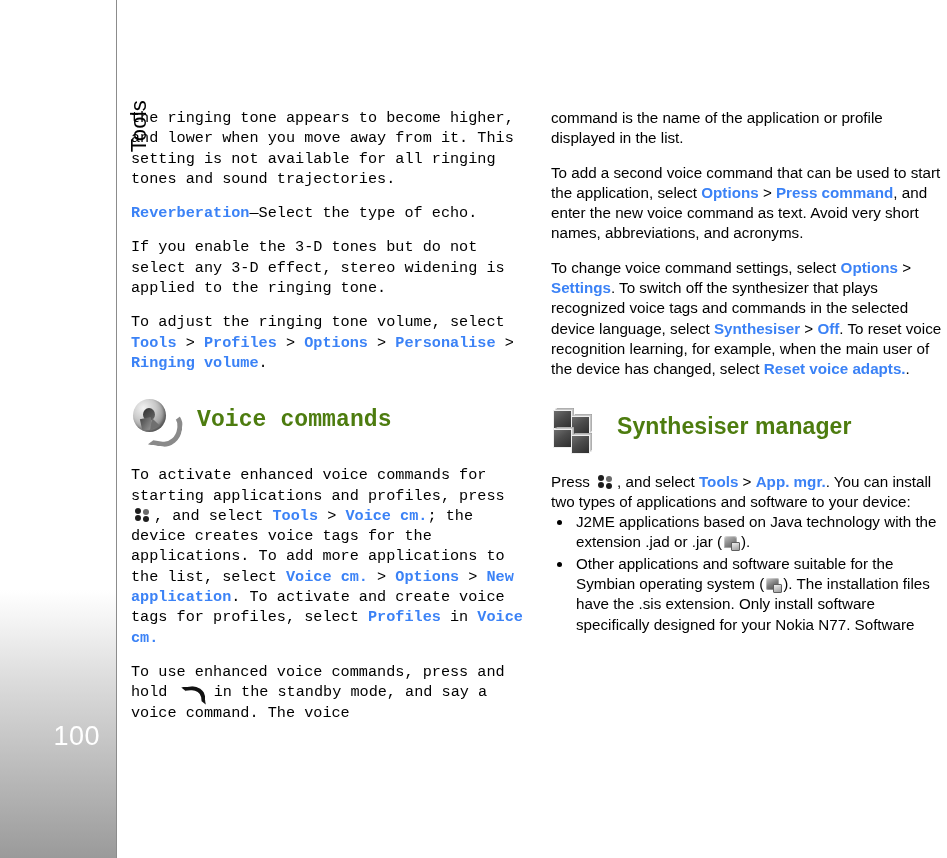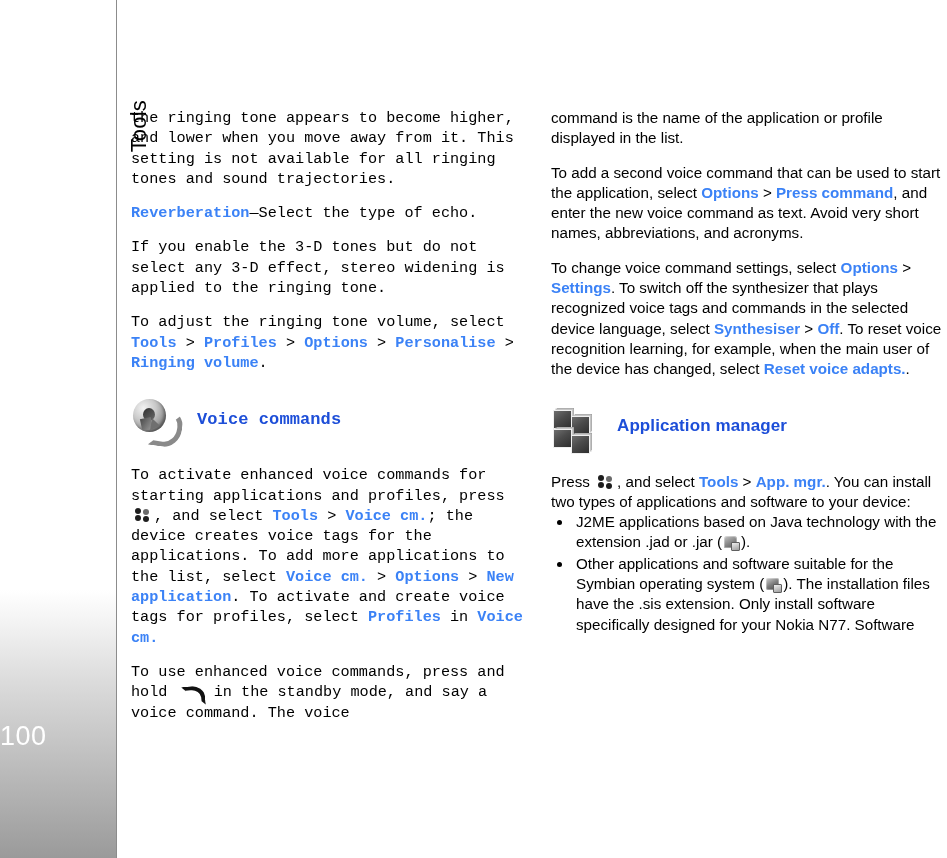--- a/index.html
+++ b/index.html
@@ -51,21 +51,21 @@
     font-weight: 400;
     letter-spacing: 0.2px;
     color: #000000;
     white-space: nowrap;
   }
   .page-number {
     position: absolute;
     left: 0;
     top: 721px;
     width: 100px;
-    text-align: left;
+    text-align: right;
     font-size: 27px;
     font-weight: 400;
     color: #ffffff;
     letter-spacing: 0.5px;
   }
 
   
   .col {
     position: absolute;
     top: 108px;
@@ -90,24 +90,24 @@
   .gt { color: #000; }
 
   
   .section-head {
     display: flex;
     align-items: center;
     margin: 22px 0 20px 0;
     height: 50px;
   }
   .section-head .head-text {
-    font-size: 17px;
+    font-size: 23px;
     font-weight: bold;
     letter-spacing: 0.1px;
-    color: #1d4ed8;
+    color: #4d7c0f;
     margin-left: 16px;
   }
   .head-icon {
     width: 50px;
     height: 50px;
     flex: 0 0 50px;
     position: relative;
   }
 
   
@@ -300,21 +300,21 @@
         <div class="para"><span class="gt">To change voice command settings, select </span><span class="lk">Options</span><span class="gt"> &gt; </span><span class="lk">Settings</span><span class="gt">. To switch off the synthesizer that plays recognized voice tags and commands in the selected device language, select </span><span class="lk">Synthesiser</span><span class="gt"> &gt; </span><span class="lk">Off</span><span class="gt">. To reset voice recognition learning, for example, when the main user of the device has changed, select </span><span class="lk">Reset voice adapts.</span><span class="gt">.</span></div>
       </div>
 
     <div class="section-head">
       <div class="head-icon icon-appmgr">
         <span class="blk b1"></span>
         <span class="blk b2"></span>
         <span class="blk b3"></span>
         <span class="blk b4"></span>
       </div>
-      <div class="head-text">Application manager</div>
+      <div class="head-text">Synthesiser manager</div>
     </div>
 
     <div id="right-paras-after">
         <div class="para"><span class="gt">Press </span><span class="inline-icon ico-menukey"><span class="d d1"></span><span class="d d2"></span><span class="d d3"></span><span class="d d4"></span></span><span class="gt">, and select </span><span class="lk">Tools</span><span class="gt"> &gt; </span><span class="lk">App. mgr.</span><span class="gt">. You can install two types of applications and software to your device:</span></div>
       </div>
     <ul class="bullet-list" id="right-bullets">
         <li class="bullet-item"><span class="dot"></span><span class="gt">J2ME applications based on Java technology with the extension .jad or .jar (</span><span class="inline-icon ico-small java"><span class="body"></span><span class="tag"></span></span><span class="gt">).</span></li>
         <li class="bullet-item"><span class="dot"></span><span class="gt">Other applications and software suitable for the Symbian operating system (</span><span class="inline-icon ico-small symbian"><span class="body"></span><span class="tag"></span></span><span class="gt">). The installation files have the .sis extension. Only install software specifically designed for your Nokia N77. Software</span></li>
       </ul>
   </div>

